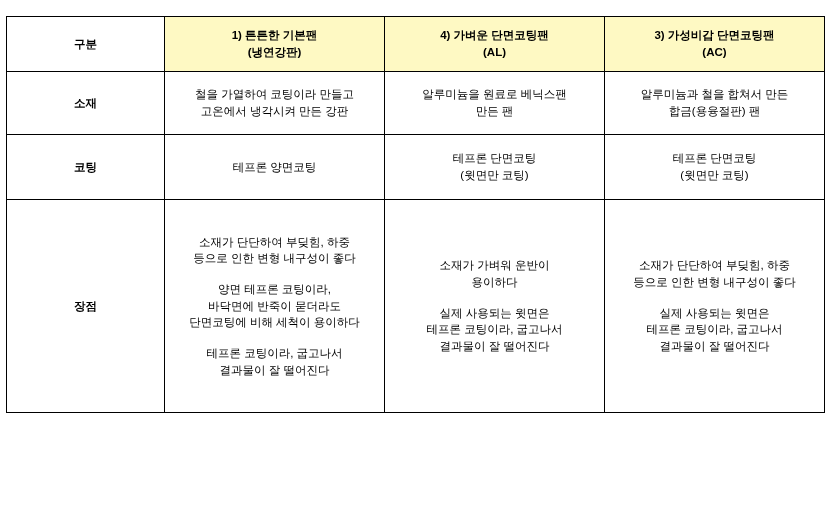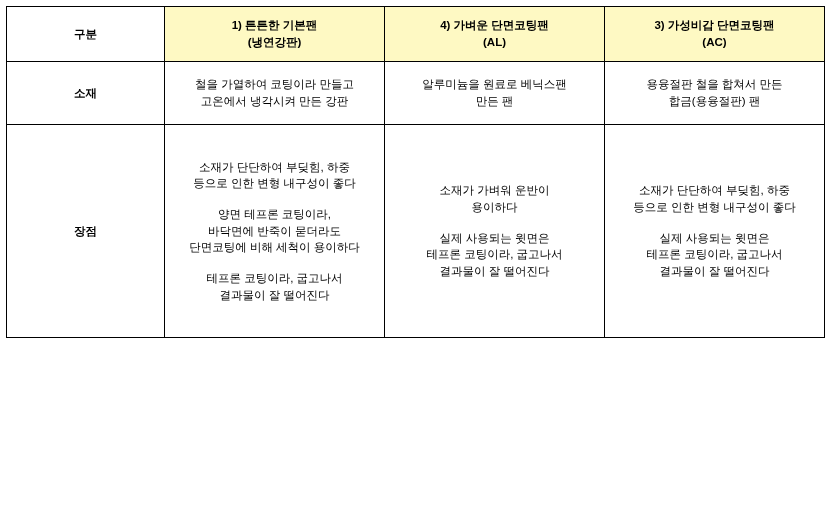--- a/index.html
+++ b/index.html
@@ -12,21 +12,21 @@
     background: #ffffff;
     font-family: "Liberation Sans", sans-serif;
     color: #000000;
     overflow: hidden;
   }
   .sheet {
     position: relative;
     width: 830px;
     height: 515px;
     box-sizing: border-box;
-    padding: 6px 6px 6px 6px;
+    padding: 16px 6px 6px 6px;
   }
   table.compare {
     width: 818px;
     border-collapse: collapse;
     table-layout: fixed;
     border: 1px solid #000000;
   }
   table.compare td, table.compare th {
     border: 1px solid #000000;
     vertical-align: middle;
@@ -115,27 +115,43 @@
         </td>
         <td>
           <span class="nowrapline">철을 가열하여 코팅이라 만들고</span>
           <span class="nowrapline">고온에서 냉각시켜 만든 강판</span>
         </td>
         <td>
           <span class="nowrapline">알루미늄을 원료로 베닉스팬</span>
           <span class="nowrapline">만든 팬</span>
         </td>
         <td>
-          <span class="nowrapline">용융절판 철을 합쳐서 만든</span>
+          <span class="nowrapline">알루미늄과 철을 합쳐서 만든</span>
           <span class="nowrapline">합금(용융절판) 팬</span>
         </td>
       </tr>
 
 
 
+      <tr class="r-coating">
+        <td class="rowlabel">
+          <span>코팅</span>
+        </td>
+        <td>
+          <span class="nowrapline">테프론 양면코팅</span>
+        </td>
+        <td>
+          <span class="nowrapline">테프론 단면코팅</span>
+          <span class="nowrapline">(윗면만 코팅)</span>
+        </td>
+        <td>
+          <span class="nowrapline">테프론 단면코팅</span>
+          <span class="nowrapline">(윗면만 코팅)</span>
+        </td>
+      </tr>
 
       <tr class="r-merits">
         <td class="rowlabel">
           <span>장점</span>
         </td>
         <td>
           <div class="para">
             <span class="nowrapline">소재가 단단하여 부딪힘, 하중</span>
             <span class="nowrapline">등으로 인한 변형 내구성이 좋다</span>
           </div>

